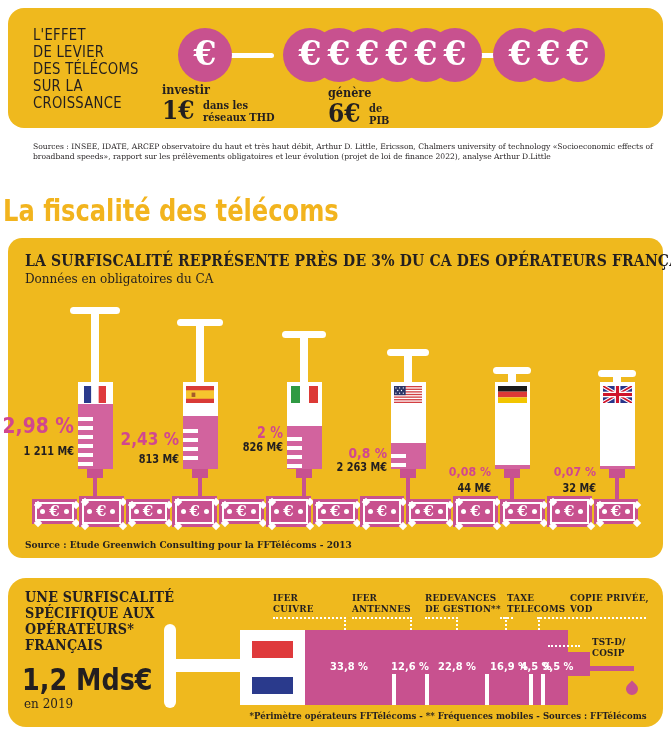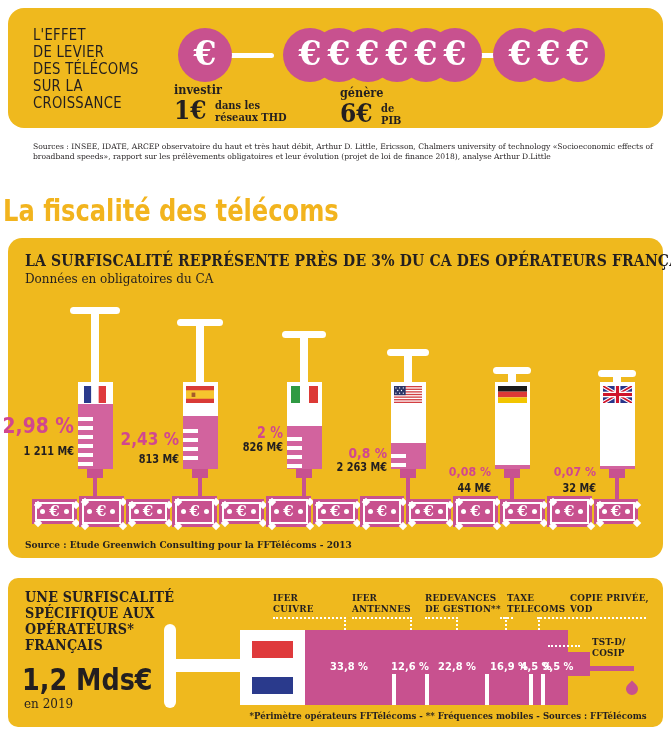--- a/index.html
+++ b/index.html
@@ -5,33 +5,33 @@
   :root{
     --yellow:#efb91e; --pink:#c8518f; --pinkfill:#d2639e; --pinklabel:#d1478f;
     --ink:#231f20;
   }
   html,body{margin:0;padding:0;background:#fff;}
   body{width:671px;height:737px;font-family:"DejaVu Sans",sans-serif;color:var(--ink);}
   .stage{position:absolute;left:0;top:0;width:671px;height:737px;background:#fff;overflow:hidden;}
   .panel{position:absolute;background:var(--yellow);border-radius:16px;}
   .p1{left:8px;top:8px;width:655px;height:120px;}
   .p2{left:8px;top:238px;width:655px;height:320px;border-radius:14px;}
-  .p3{left:8px;top:578px;width:655px;height:149px;border-radius:10px;}
+  .p3{left:8px;top:578px;width:655px;height:149px;border-radius:18px;}
   .slab{font-family:"DejaVu Serif",serif;font-weight:bold;}
   .cond{font-family:"DejaVu Sans",sans-serif;font-weight:bold;}
   .abs{position:absolute;}
 
   
   .p1-title{position:absolute;left:25px;top:19px;font-size:15px;line-height:17px;letter-spacing:.3px;transform:scaleX(.88);transform-origin:0 0;white-space:nowrap;}
   .p1-title span{display:block;}
   .p1-sources{position:absolute;left:25px;top:134px;width:622px;font-family:"DejaVu Serif",serif;font-size:7.6px;line-height:1.35;}
   .conn{position:absolute;height:5px;background:#fff;border-radius:3px;top:45px;}
   .coin{position:absolute;width:54px;height:54px;border-radius:50%;background:var(--pink);top:20px;}
   .eur{position:absolute;top:20px;width:54px;height:54px;line-height:52px;text-align:center;color:#fff;font-family:"DejaVu Serif",serif;font-weight:bold;font-size:33px;}
-  .cap{position:absolute;margin-left:12px;}
+  .cap{position:absolute;}
   .cap-label{font-size:12.5px;font-family:"DejaVu Serif",serif;font-weight:bold;transform:scaleX(.9);transform-origin:0 0;white-space:nowrap;}
   .cap-row{display:flex;gap:5px;align-items:flex-start;margin-top:1px;}
   .cap-value{font-size:26px;line-height:25px;font-family:"DejaVu Serif",serif;font-weight:bold;transform:scaleX(.9);transform-origin:0 0;}
   .cap-desc{font-size:11px;line-height:1.12;font-family:"DejaVu Serif",serif;font-weight:bold;transform:scaleX(.9);transform-origin:0 0;white-space:nowrap;padding-top:2px;}
 
   
   .sec-title{position:absolute;left:3px;top:192px;margin:0;font-size:31px;font-weight:bold;color:#f2b41e;transform:scaleX(.78);transform-origin:0 0;white-space:nowrap;letter-spacing:0;}
 
   
   .p2-title{position:absolute;left:17px;top:12px;margin:0;font-size:17.5px;letter-spacing:.2px;transform:scaleX(.8);transform-origin:0 0;white-space:nowrap;}
@@ -99,21 +99,21 @@
         <div class="eur" style="left: 362px;">€</div>
         <div class="eur" style="left: 391px;">€</div>
         <div class="eur" style="left: 420px;">€</div>
         <div class="coin" style="left: 485px;"></div>
         <div class="coin" style="left: 514px;"></div>
         <div class="coin" style="left: 543px;"></div>
         <div class="eur" style="left: 485px;">€</div>
         <div class="eur" style="left: 514px;">€</div>
         <div class="eur" style="left: 543px;">€</div>
       </div>
-    <div class="p1-sources">Sources : INSEE, IDATE, ARCEP observatoire du haut et très haut débit, Arthur D. Little, Ericsson, Chalmers university of technology «Socioeconomic effects of broadband speeds», rapport sur les prélèvements obligatoires et leur évolution (projet de loi de finance 2018), analyse Arthur D.Little</div>
+    <div class="p1-sources">Sources : INSEE, IDATE, ARCEP observatoire du haut et très haut débit, Arthur D. Little, Ericsson, Chalmers university of technology «Socioeconomic effects of broadband speeds», rapport sur les prélèvements obligatoires et leur évolution (projet de loi de finance 2022), analyse Arthur D.Little</div>
   <div class="cap" style="left: 154px; top: 74px;">
         <div class="cap-label">investir</div>
         <div class="cap-row">
           <div class="cap-value">1€</div>
           <div class="cap-desc">
             <span style="display: block;">dans les</span>
             <span style="display: block;">réseaux THD</span>
           </div>
         </div>
       </div>

